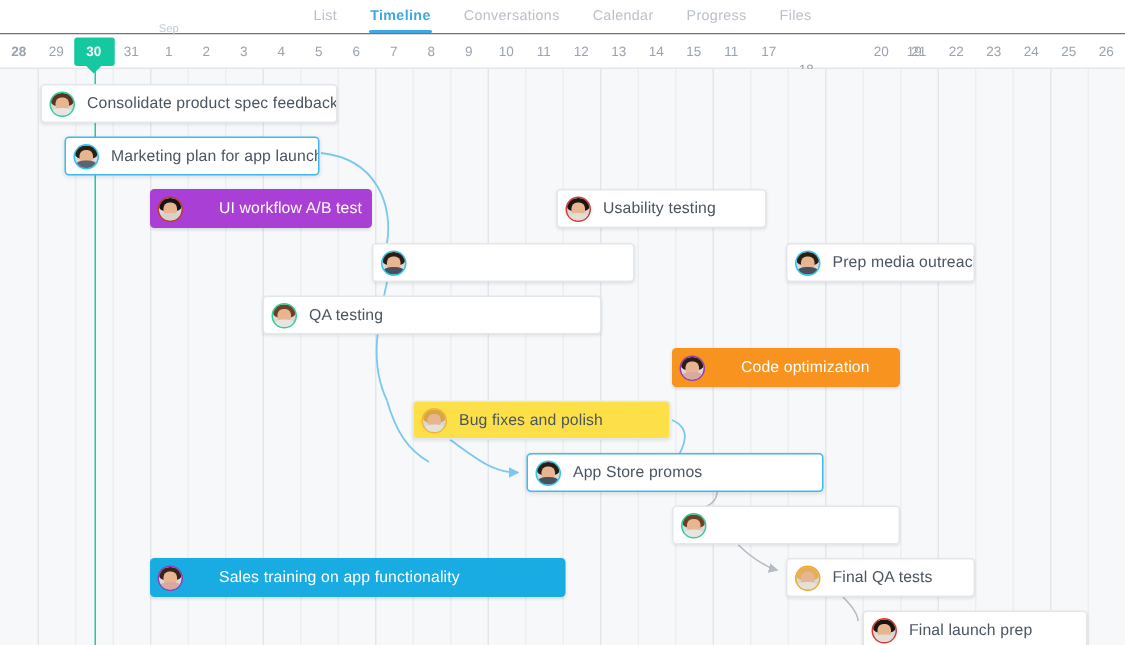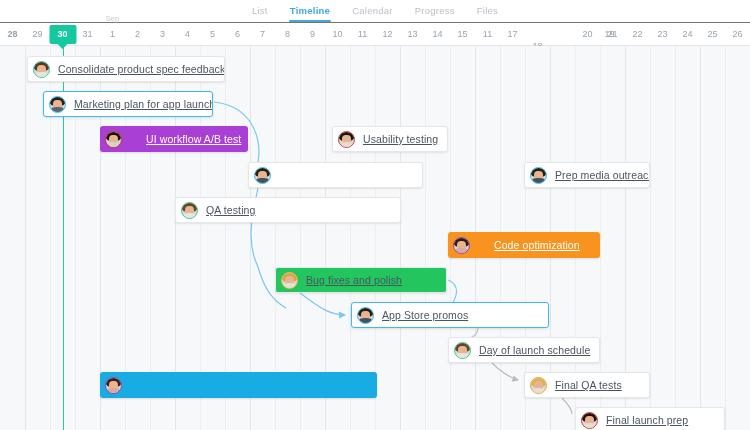--- a/index.html
+++ b/index.html
@@ -88,32 +88,32 @@
     margin-left: 5px; position: relative; overflow: hidden;
     border: 1.5px solid #cccccc; background: #d8d8d8;
   }
   .card .av .hair { position: absolute; left: 0; right: 0; top: 0; height: 62%; }
   .card .av .face { position: absolute; left: 22%; right: 22%; top: 24%; height: 58%; border-radius: 45%; background: #e7b590; }
   .card .av .body { position: absolute; left: 8%; right: 8%; bottom: 0; height: 30%; border-radius: 45% 45% 0 0; }
   .card .lbl {
     margin-left: 8px; margin-right: 10px;
     font-size: 10.5px; color: #4a5560; white-space: nowrap;
     letter-spacing: .1px;
-    text-decoration: underline;
   }
   .card.filled .lbl { color: #ffffff; padding-left: 16px; }
 </style>
 </head>
 <body>
 
 <div id="app">
 
   <div class="topnav" id="topnav">
       <div class="tab">List</div>
       <div class="tab active">Timeline</div>
+      <div class="tab">Conversations</div>
       <div class="tab">Calendar</div>
       <div class="tab">Progress</div>
       <div class="tab">Files</div>
     </div>
 
   <div class="ruler" id="ruler">
       <div class="daycell" style="left: 0px; width: 25px; font-weight: bold;"><span>28</span></div>
       <div class="daycell" style="left: 25px; width: 25px;"><span>29</span></div>
       <div class="daycell today" style="left: 50px; width: 25px;"><div class="today-chip"></div><span>30</span></div>
       <div class="daycell" style="left: 75px; width: 25px;"><span>31</span></div>
@@ -216,21 +216,21 @@
           <div class="lbl">Marketing plan for app launch</div>
         </div>
         <div class="card filled" style="left: 100px; top: 80px; width: 148px; background: rgb(169, 63, 212);">
           <div class="av" style="border-color: rgb(192, 57, 43);">
             <div class="hair" style="background: rgb(23, 20, 19); border-radius: 50% 50% 35% 35%;"></div>
             <div class="face"></div>
             <div class="body" style="background: rgb(216, 210, 204);"></div>
           </div>
           <div class="lbl">UI workflow A/B test</div>
         </div>
-        <div class="card" style="left: 332px; top: 80px; width: 116px; background: rgb(255, 255, 255);">
+        <div class="card" style="left: 371px; top: 80px; width: 140px; background: rgb(255, 255, 255);">
           <div class="av" style="border-color: rgb(217, 59, 52);">
             <div class="hair" style="background: rgb(27, 21, 18); border-radius: 50% 50% 35% 35%;"></div>
             <div class="face"></div>
             <div class="body" style="background: rgb(227, 221, 214);"></div>
           </div>
           <div class="lbl">Usability testing</div>
         </div>
         <div class="card" style="left: 248px; top: 116px; width: 175px; background: rgb(255, 255, 255);">
           <div class="av" style="border-color: rgb(43, 197, 240);">
             <div class="hair" style="background: rgb(42, 29, 21); border-radius: 50% 50% 35% 35%;"></div>
@@ -255,21 +255,21 @@
           <div class="lbl">QA testing</div>
         </div>
         <div class="card filled" style="left: 448px; top: 186px; width: 152px; background: rgb(247, 147, 30);">
           <div class="av" style="border-color: rgb(141, 63, 184);">
             <div class="hair" style="background: rgb(45, 27, 20); border-radius: 50% 50% 35% 35%;"></div>
             <div class="face"></div>
             <div class="body" style="background: rgb(216, 169, 160);"></div>
           </div>
           <div class="lbl">Code optimization</div>
         </div>
-        <div class="card" style="left: 275px; top: 221px; width: 172px; background: #22c55e;">
+        <div class="card" style="left: 275px; top: 221px; width: 172px; background: #fde047;">
           <div class="av" style="border-color: rgb(245, 179, 53);">
             <div class="hair" style="background: rgb(217, 164, 65); border-radius: 50% 50% 35% 35%;"></div>
             <div class="face"></div>
             <div class="body" style="background: rgb(228, 224, 218);"></div>
           </div>
           <div class="lbl">Bug fixes and polish</div>
         </div>
         <div class="card sel" style="left: 351px; top: 256px; width: 198px; background: rgb(255, 255, 255);">
           <div class="av" style="border-color: rgb(43, 197, 240);">
             <div class="hair" style="background: rgb(42, 29, 21); border-radius: 50% 50% 35% 35%;"></div>
@@ -277,36 +277,36 @@
             <div class="body" style="background: rgb(70, 80, 94);"></div>
           </div>
           <div class="lbl">App Store promos</div>
         </div>
         <div class="card" style="left: 448px; top: 291px; width: 152px; background: rgb(255, 255, 255);">
           <div class="av" style="border-color: rgb(46, 207, 154);">
             <div class="hair" style="background: rgb(107, 66, 38); border-radius: 50% 50% 35% 35%;"></div>
             <div class="face"></div>
             <div class="body" style="background: rgb(232, 228, 223);"></div>
           </div>
-          <div class="lbl">Day of launch schedule</div>
         </div>
         <div class="card" style="left: 524px; top: 326px; width: 126px; background: rgb(255, 255, 255);">
           <div class="av" style="border-color: rgb(245, 166, 35);">
             <div class="hair" style="background: rgb(224, 176, 96); border-radius: 50% 50% 35% 35%;"></div>
             <div class="face"></div>
             <div class="body" style="background: rgb(228, 224, 218);"></div>
           </div>
           <div class="lbl">Final QA tests</div>
         </div>
         <div class="card filled" style="left: 100px; top: 326px; width: 277px; background: rgb(25, 172, 227);">
           <div class="av" style="border-color: rgb(141, 63, 184);">
             <div class="hair" style="background: rgb(58, 33, 26); border-radius: 50% 50% 35% 35%;"></div>
             <div class="face"></div>
             <div class="body" style="background: rgb(216, 169, 160);"></div>
           </div>
+          <div class="lbl">Sales training on app functionality</div>
         </div>
         <div class="card" style="left: 575px; top: 361px; width: 150px; background: rgb(255, 255, 255);">
           <div class="av" style="border-color: rgb(217, 59, 52);">
             <div class="hair" style="background: rgb(27, 21, 18); border-radius: 50% 50% 35% 35%;"></div>
             <div class="face"></div>
             <div class="body" style="background: rgb(227, 221, 214);"></div>
           </div>
           <div class="lbl">Final launch prep</div>
         </div>
       </div>

